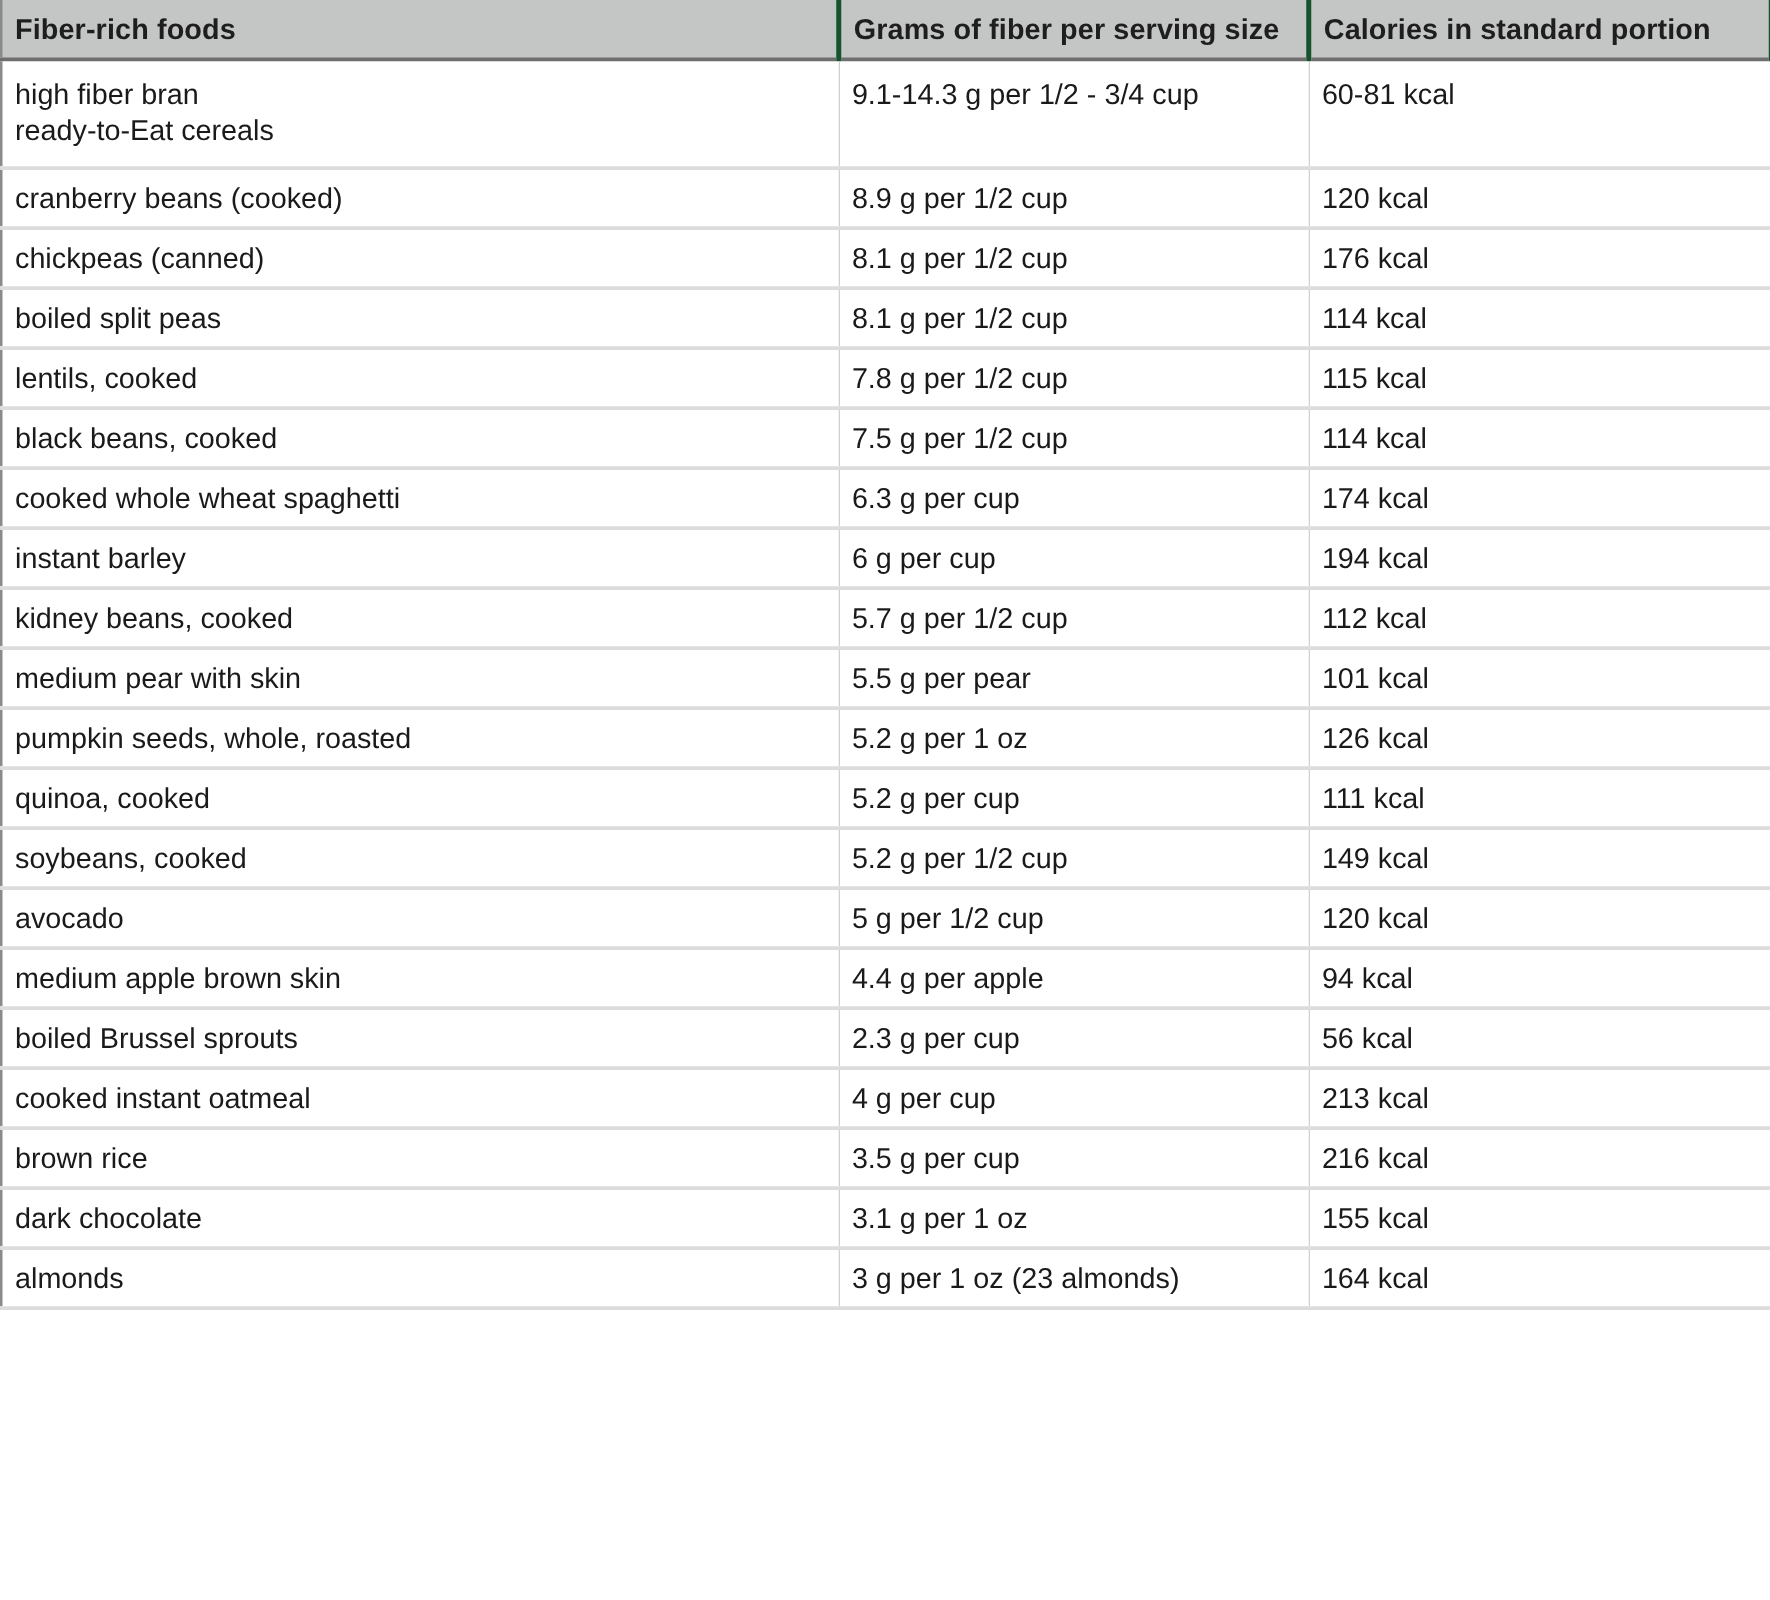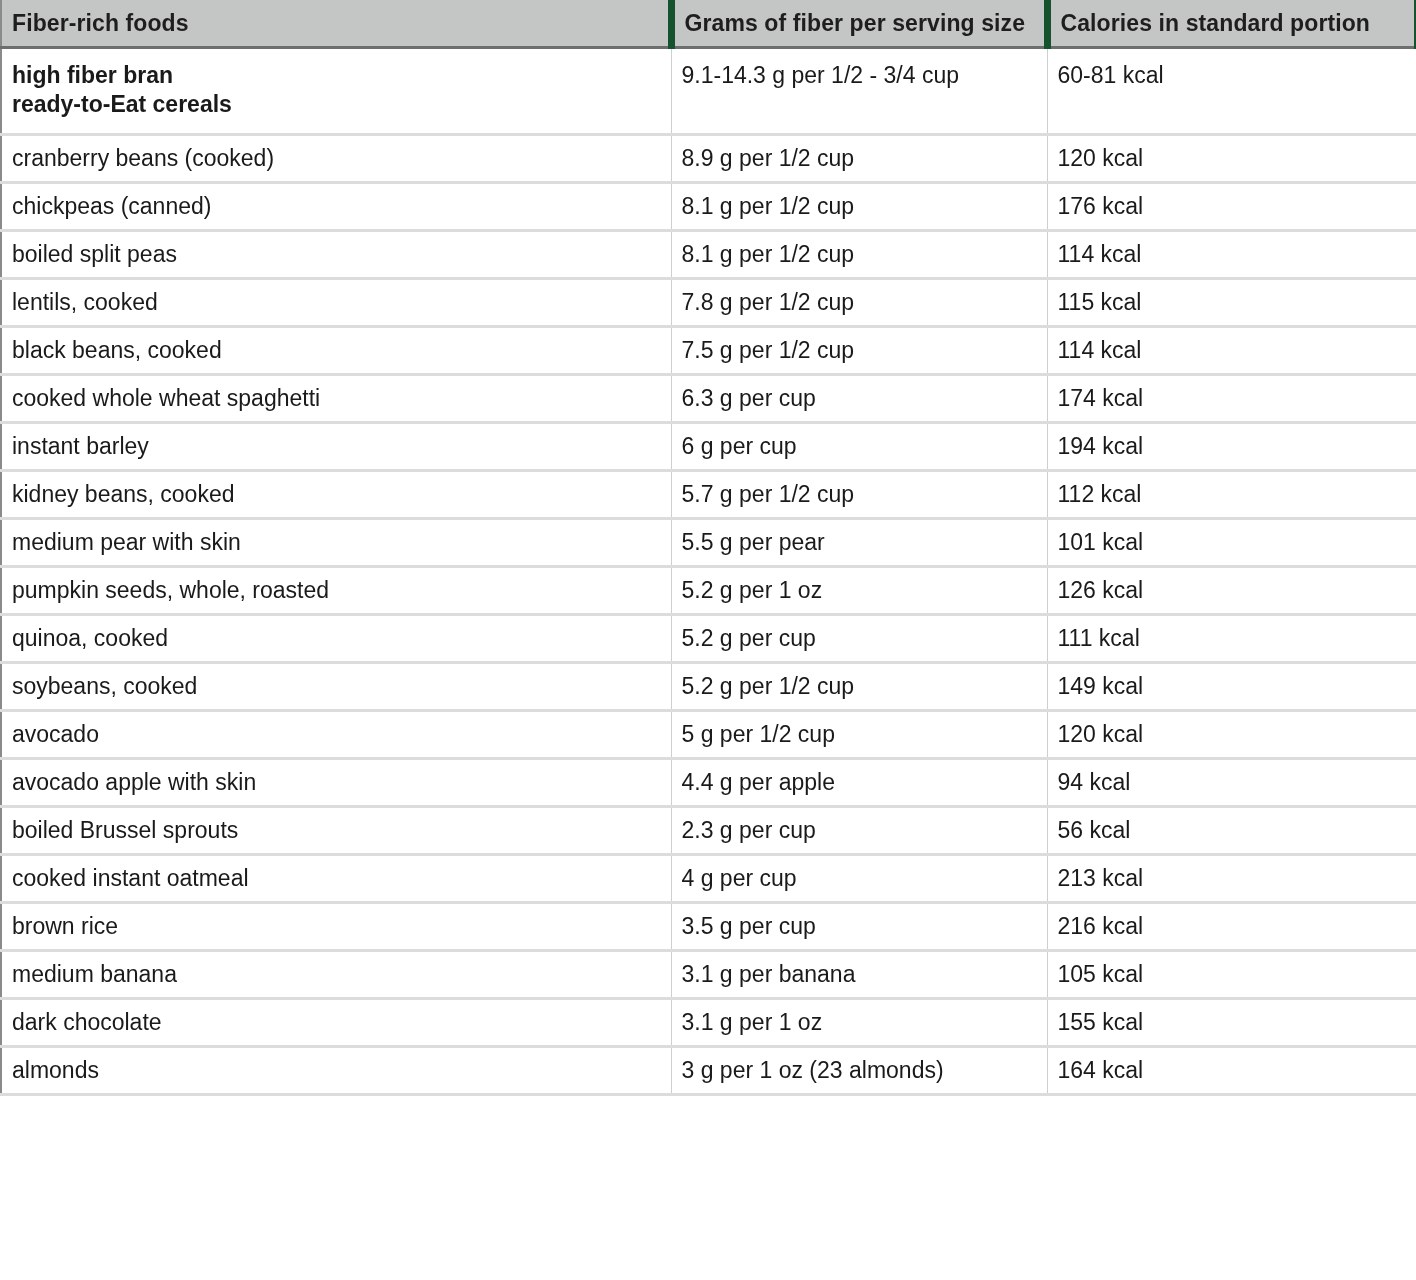--- a/index.html
+++ b/index.html
@@ -24,42 +24,42 @@
   col.c2 { width: 376px; }
   col.c3 { width: 370px; }
   thead th {
     background: #c4c6c5;
     font-weight: bold;
     font-size: 23px;
     text-align: left;
     padding: 0 10px;
     height: 46px;
     border-bottom: 3px solid #6e6e6e;
-    border-right: 7px solid #14532d;
+    border-right: 4px solid #14532d;
     white-space: nowrap;
     color: #1e1e1e;
     letter-spacing: 0.1px;
   }
   tbody td {
     font-size: 23px;
     padding: 0 10px;
     height: 45px;
     vertical-align: middle;
     border-bottom: 3px solid #dcdcdc;
     border-right: 1px solid #cfcfcf;
     white-space: nowrap;
     color: #1a1a1a;
   }
   tbody tr.tall td {
     height: 72px;
     vertical-align: top;
     padding-top: 12px;
     line-height: 29px;
   }
-  .line { display: block; font-weight: bold; }
+  .line { display: block; }
 </style>
 </head>
 <body>
 
 <table>
   <colgroup>
     <col class="c1">
       <col class="c2">
       <col class="c3">
   </colgroup>
@@ -138,45 +138,40 @@
       <td>soybeans, cooked</td>
       <td>5.2 g per 1/2 cup</td>
       <td>149 kcal</td>
     </tr>
     <tr>
       <td>avocado</td>
       <td>5 g per 1/2 cup</td>
       <td>120 kcal</td>
     </tr>
     <tr>
-      <td>avocado apple with skin</td>
+      <td>medium apple brown skin</td>
       <td>4.4 g per apple</td>
       <td>94 kcal</td>
     </tr>
     <tr>
       <td>boiled Brussel sprouts</td>
       <td>2.3 g per cup</td>
       <td>56 kcal</td>
     </tr>
     <tr>
       <td>cooked instant oatmeal</td>
       <td>4 g per cup</td>
       <td>213 kcal</td>
     </tr>
     <tr>
       <td>brown rice</td>
       <td>3.5 g per cup</td>
       <td>216 kcal</td>
     </tr>
     <tr>
-      <td>medium banana</td>
-      <td>3.1 g per banana</td>
-      <td>105 kcal</td>
-    </tr>
-    <tr>
       <td>dark chocolate</td>
       <td>3.1 g per 1 oz</td>
       <td>155 kcal</td>
     </tr>
     <tr>
       <td>almonds</td>
       <td>3 g per 1 oz (23 almonds)</td>
       <td>164 kcal</td>
     </tr>
   </tbody>

